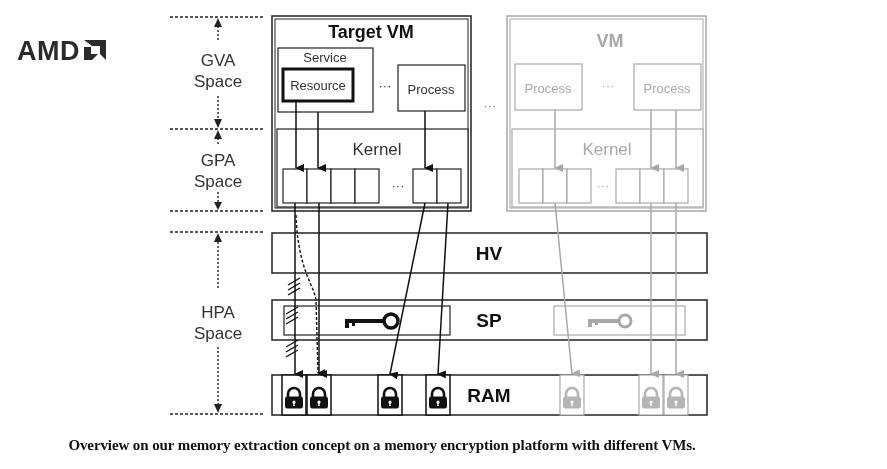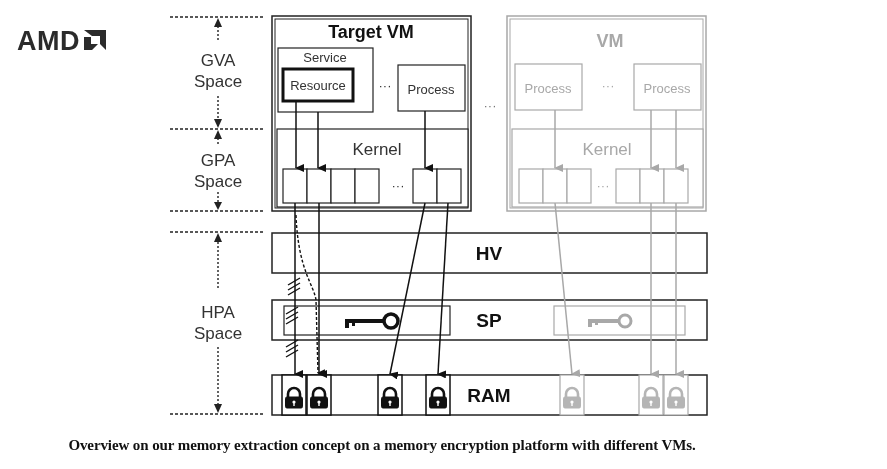--- a/index.html
+++ b/index.html
@@ -1,19 +1,19 @@
 <!DOCTYPE html>
 <html><head>
 <meta charset="utf-8">
 <style>
   html, body { margin: 0; padding: 0; background: #ffffff; }
   body { width: 887px; height: 469px; position: relative; overflow: hidden; font-family: "Liberation Sans", sans-serif; }
   #diagram { position: absolute; left: 0; top: 0; }
   .caption { position: absolute; left: 0; width: 764px; top: 437px; text-align: center; font-family: "Liberation Serif", serif; font-weight: bold; font-size: 15px; color: #111; letter-spacing: -0.1px; }
-  .logo { position: absolute; left: 17px; top: 26px; font-family: "Liberation Sans", sans-serif; font-weight: bold; font-size: 27px; color: #2b2b2b; letter-spacing: 0.5px; }
+  .logo { position: absolute; left: 17px; top: 36px; font-family: "Liberation Sans", sans-serif; font-weight: bold; font-size: 27px; color: #2b2b2b; letter-spacing: 0.5px; }
 </style>
 </head>
 <body>
 
 <div class="logo">
   <span>AMD</span><svg width="26" height="22" viewBox="0 0 26 22" style="vertical-align:-1px;margin-left:2px">
       <path d="M2 1 H24 V21 L18 15 V7 H10 Z" fill="#2b2b2b"></path>
       <path d="M2 8 L9 8 L9 15 L16 15 L10 21 L2 21 Z" fill="#2b2b2b"></path>
     </svg>
 </div>

